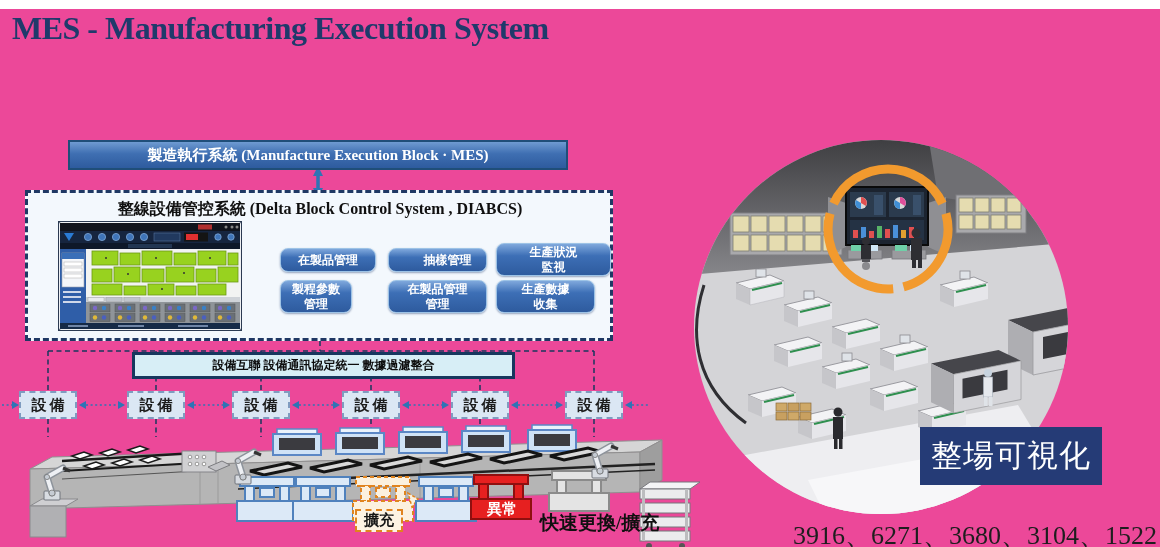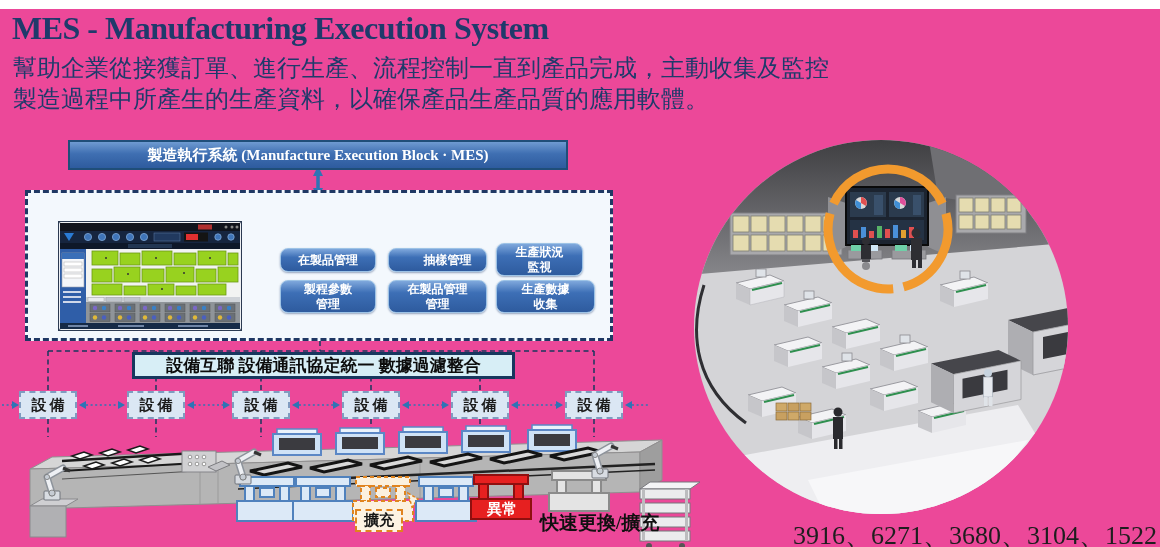--- a/index.html
+++ b/index.html
@@ -33,21 +33,21 @@
     box-shadow:0 1px 2px rgba(30,60,110,.45);
     color:#fff;font-weight:700;font-size:12px;line-height:15px;
     display:flex;flex-direction:column;align-items:center;justify-content:center;text-align:center;
   }
   .fn-line:empty{display:none;}
   
   #int-bar{
     left:132px;top:343px;width:383px;height:27px;box-sizing:border-box;
     background:#d7eef6;border:3px solid #17375e;
     display:flex;align-items:center;justify-content:center;
-    font-size:17px;font-weight:700;color:#0c0c0c;
+    font-size:12px;font-weight:700;color:#0c0c0c;
   }
   .dev-box{
     width:58px;height:28px;top:382px;box-sizing:border-box;
     background:#dbe7f4;border:2px dashed #7f9cc0;
     display:flex;align-items:center;justify-content:center;
     font-size:15px;font-weight:700;color:#1c1c1c;letter-spacing:3px;text-indent:3px;
   }
   
   #expand-label{
     left:355px;top:500px;width:48px;height:23px;box-sizing:border-box;
@@ -85,24 +85,20 @@
   .mgr{fill:#e4e4e4;stroke:#8b8b8b;stroke-width:2;}
   .gb{fill:#98d21f;stroke:#6b9a14;stroke-width:0.8;}
   .shelf{fill:#e5dcb0;stroke:#7d7d72;stroke-width:0.8;}
 </style>
 </head>
 <body>
 
 <div id="slide">
 
   <div class="abs" id="title">MES - Manufacturing Execution System</div>
-  <div class="abs" id="subtitle">
-    <div>幫助企業從接獲訂單、進行生產、流程控制一直到產品完成，主動收集及監控</div>
-    <div>製造過程中所產生的生產資料，以確保產品生產品質的應用軟體。</div>
-  </div>
 
   <svg class="abs" style="left:0;top:0;z-index:1;" width="700" height="547" viewBox="0 0 700 547">
 
     <g>
       <line x1="318" y1="165" x2="318" y2="181" stroke="#2e74b5" stroke-width="3.5"></line>
       <polygon class="ah" points="318,157 313,167 323,167"></polygon>
       <polygon class="ah" points="318,189 313,179 323,179"></polygon>
     </g>
 
     <g>
@@ -293,20 +289,21 @@
         <circle cx="-5" cy="2" r="2.6" fill="#c6ccd4" stroke="#777" stroke-width="0.8"></circle>
         <circle cx="0" cy="18" r="3" fill="#c6ccd4" stroke="#777" stroke-width="0.8"></circle>
         <path d="M11,-7 l7,3" stroke="#333" stroke-width="3"></path>
       </g>
     </g>
   </svg>
 
   <div class="abs" id="mes-box" style="z-index:2;">製造執行系統 (Manufacture Execution Block · MES)</div>
 
   <div class="abs" id="diabcs" style="z-index:2;"></div>
+  <div class="abs" id="diabcs-title" style="z-index:3;">整線設備管控系統 (Delta Block Control System , DIABCS)</div>
 
   <svg class="abs" style="left:58px;top:212px;z-index:3;" width="184" height="110" viewBox="0 0 184 110">
     <rect x="0" y="0" width="184" height="110" rx="3" fill="#eef0f3" stroke="#2b3a52" stroke-width="2"></rect>
     <rect x="2" y="2" width="180" height="8" fill="#10131c"></rect>
     <rect x="140" y="3.5" width="14" height="5" fill="#b03030"></rect>
     <circle cx="168" cy="6" r="1.5" fill="#888"></circle>
       <circle cx="174" cy="6" r="1.5" fill="#888"></circle>
       <circle cx="179" cy="6" r="1.5" fill="#888"></circle>
     <rect x="2" y="10" width="180" height="12" fill="#16253f"></rect>
     <polygon points="6,12 16,12 11,20" fill="#2a7bd4"></polygon>
@@ -431,25 +428,25 @@
   </svg>
 
   <div class="abs fn-btn" style="left:280px;top:239px;width:96px;height:24px;z-index:3;">
     <span class="fn-line">在製品管理</span>
 
   </div>
   <div class="abs fn-btn" style="left:388px;top:239px;width:99px;height:24px;z-index:3;padding-left:20px;">
     <span class="fn-line">抽樣管理</span>
 
   </div>
-  <div class="abs fn-btn" style="left:496px;top:234px;width:87px;height:33px;z-index:3;">
+  <div class="abs fn-btn" style="left:496px;top:234px;width:115px;height:33px;z-index:3;">
     <span class="fn-line">生產狀況</span>
     <span class="fn-line">監視</span>
   </div>
-  <div class="abs fn-btn" style="left:280px;top:271px;width:96px;height:33px;z-index:3;text-align:center;">
+  <div class="abs fn-btn" style="left:280px;top:271px;width:72px;height:33px;z-index:3;text-align:center;">
     <span class="fn-line">製程參數</span>
     <span class="fn-line">管理</span>
   </div>
   <div class="abs fn-btn" style="left:388px;top:271px;width:99px;height:33px;z-index:3;">
     <span class="fn-line">在製品管理</span>
     <span class="fn-line">管理</span>
   </div>
   <div class="abs fn-btn" style="left:496px;top:271px;width:99px;height:33px;z-index:3;">
     <span class="fn-line">生產數據</span>
     <span class="fn-line">收集</span>
@@ -666,16 +663,17 @@
       </g>
 
       <g stroke="#f29a2e" stroke-width="9" fill="none">
         <path d="M 145.6 68.6 A 60 60 0 0 1 254.4 68.6"></path>
         <path d="M 257.9 78.5 A 60 60 0 0 1 215.5 151.9"></path>
         <path d="M 205.2 153.8 A 60 60 0 0 1 142.1 78.5"></path>
       </g>
     </g>
   </svg>
 
+  <div class="abs" id="viz-caption" style="z-index:5;">整場可視化</div>
 
   <div class="abs" id="numbers" style="z-index:5;">3916、6271、3680、3104、1522</div>
 
 </div>
 
 </body></html>

